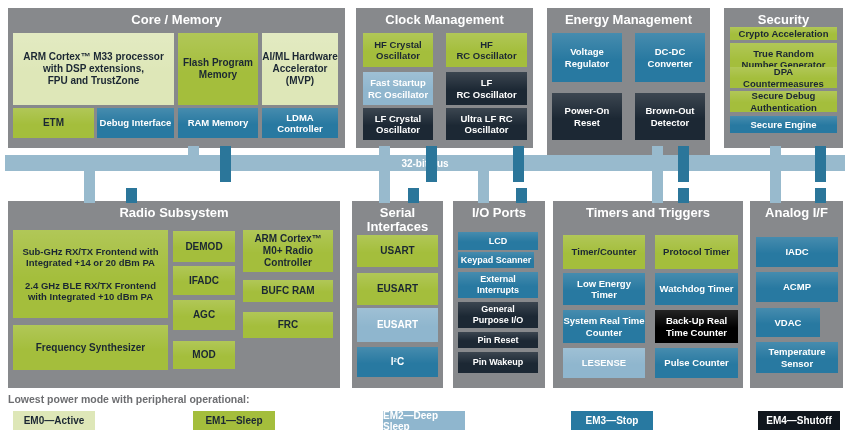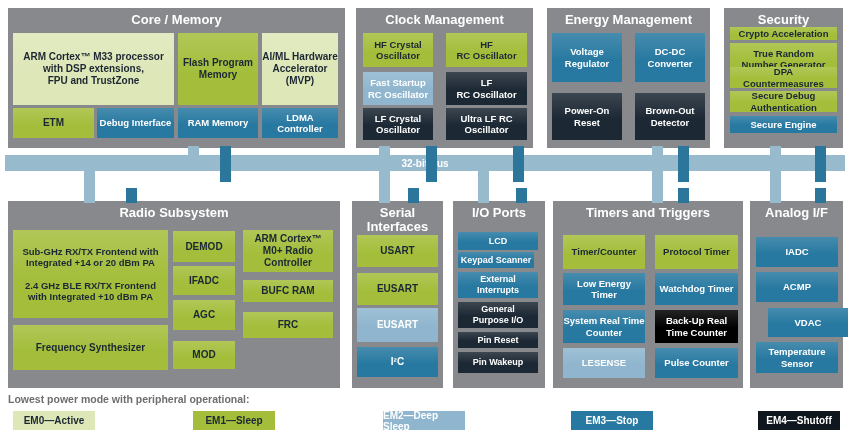--- a/index.html
+++ b/index.html
@@ -71,21 +71,21 @@
     <div class="bx em2 f95" style="left:7px;top:64px;width:70px;height:33px">Fast Startup
 RC Oscillator</div>
     <div class="bx dk f95" style="left:90px;top:64px;width:81px;height:33px">LF
 RC Oscillator</div>
     <div class="bx dk f95" style="left:7px;top:100px;width:70px;height:32px">LF Crystal
 Oscillator</div>
     <div class="bx dk f95" style="left:90px;top:100px;width:81px;height:32px">Ultra LF RC
 Oscillator</div>
   </section>
 
-  <section class="blk" style="left:547px;top:8px;width:163px;height:140px">
+  <section class="blk" style="left:547px;top:8px;width:163px;height:162px">
     <h2>Energy Management</h2>
     <div class="bx em3 f95" style="left:5px;top:25px;width:70px;height:49px">Voltage
 Regulator</div>
     <div class="bx em3 f95" style="left:88px;top:25px;width:70px;height:49px">DC-DC
 Converter</div>
     <div class="bx dk f95" style="left:5px;top:85px;width:70px;height:47px">Power-On
 Reset</div>
     <div class="bx dk f95" style="left:88px;top:85px;width:70px;height:47px">Brown-Out
 Detector</div>
   </section>
@@ -178,21 +178,21 @@
     <div class="bx bk f95" style="left:102px;top:109px;width:83px;height:33px">Back-Up Real
 Time Counter</div>
     <div class="bx em2 f95" style="left:10px;top:147px;width:82px;height:30px">LESENSE</div>
     <div class="bx em3 f95" style="left:102px;top:147px;width:83px;height:30px">Pulse Counter</div>
   </section>
 
   <section class="blk" style="left:750px;top:201px;width:93px;height:187px">
     <h2>Analog I/F</h2>
     <div class="bx em3 f95" style="left:6px;top:36px;width:82px;height:30px">IADC</div>
     <div class="bx em3 f95" style="left:6px;top:71px;width:82px;height:30px">ACMP</div>
-    <div class="bx em3 f95" style="left:18px;top:107px;width:80px;height:29px">VDAC</div>
+    <div class="bx em3 f95" style="left:6px;top:107px;width:64px;height:29px">VDAC</div>
     <div class="bx em3 f95" style="left:6px;top:141px;width:82px;height:31px">Temperature
 Sensor</div>
   </section>
 
   <div class="legend-caption">Lowest power mode with peripheral operational:</div>
   <div class="chip em0" style="left:13px">EM0—Active</div>
   <div class="chip em1" style="left:193px">EM1—Sleep</div>
   <div class="chip em2" style="left:383px">EM2—Deep Sleep</div>
   <div class="chip em3" style="left:571px">EM3—Stop</div>
   <div class="chip em4" style="left:758px">EM4—Shutoff</div>

